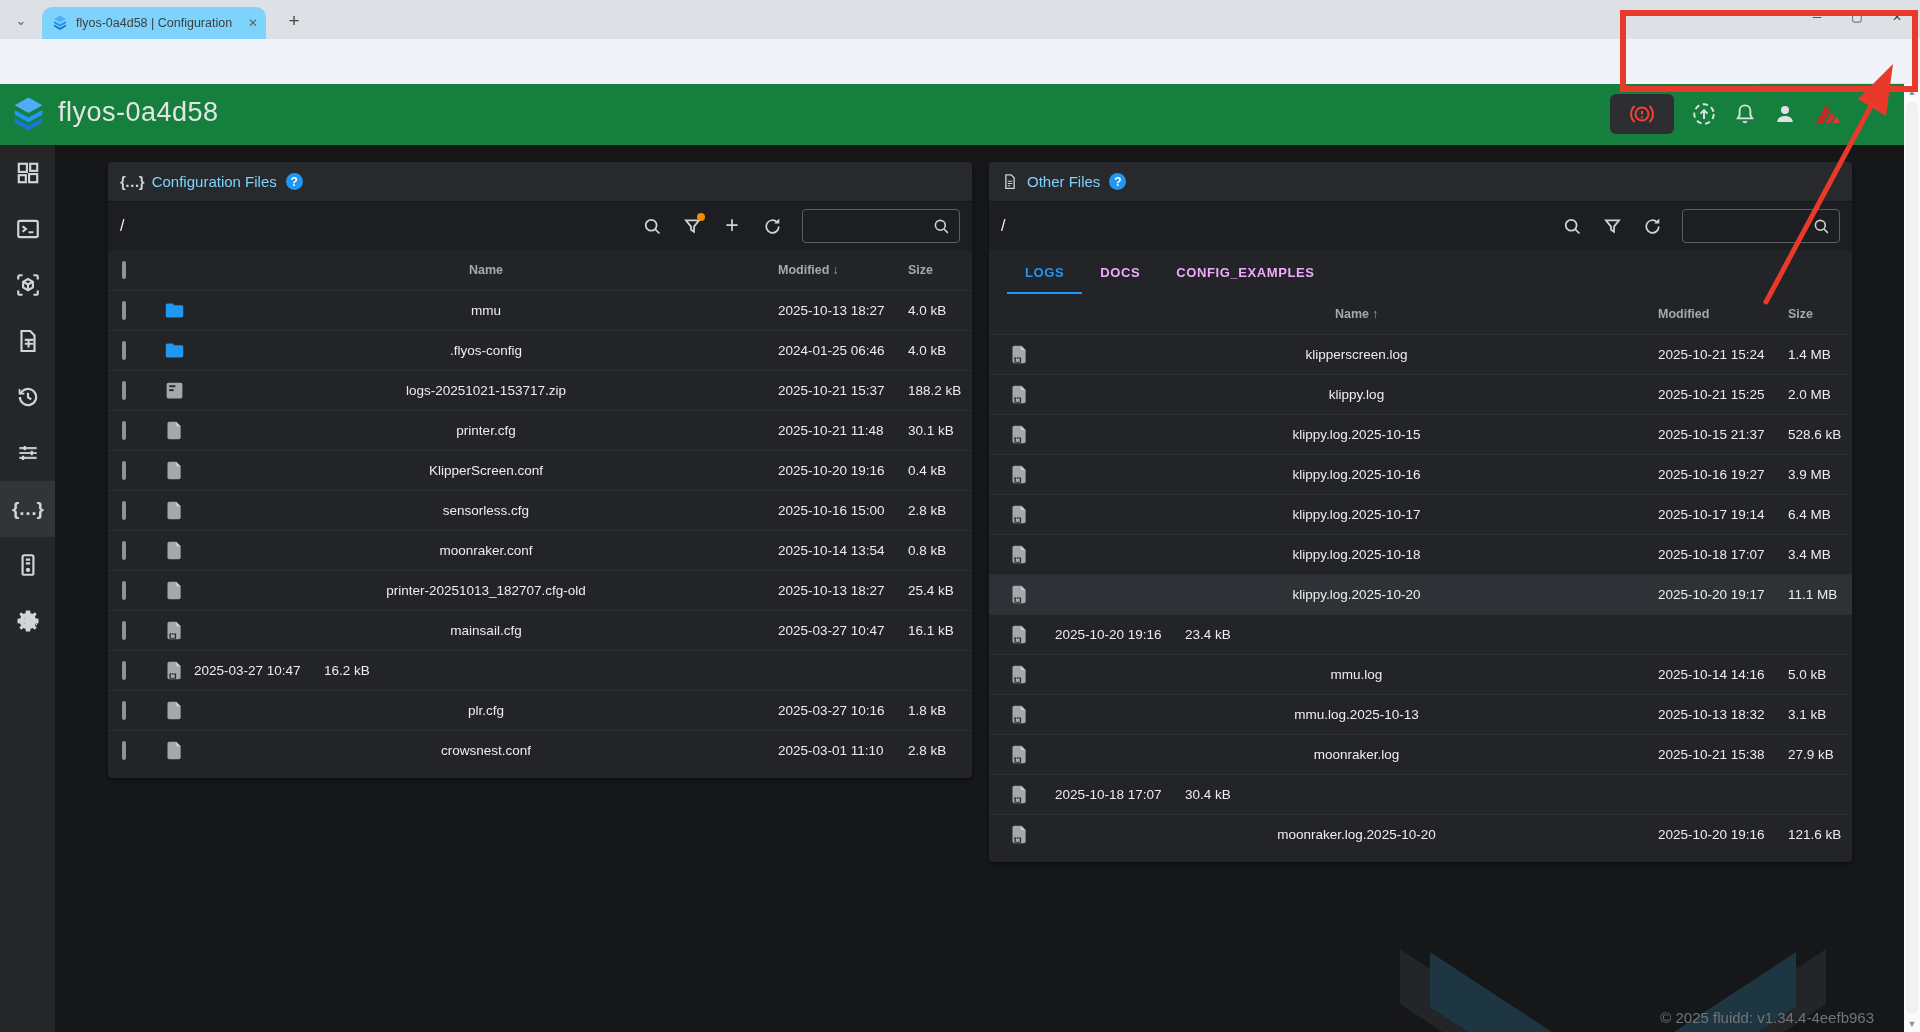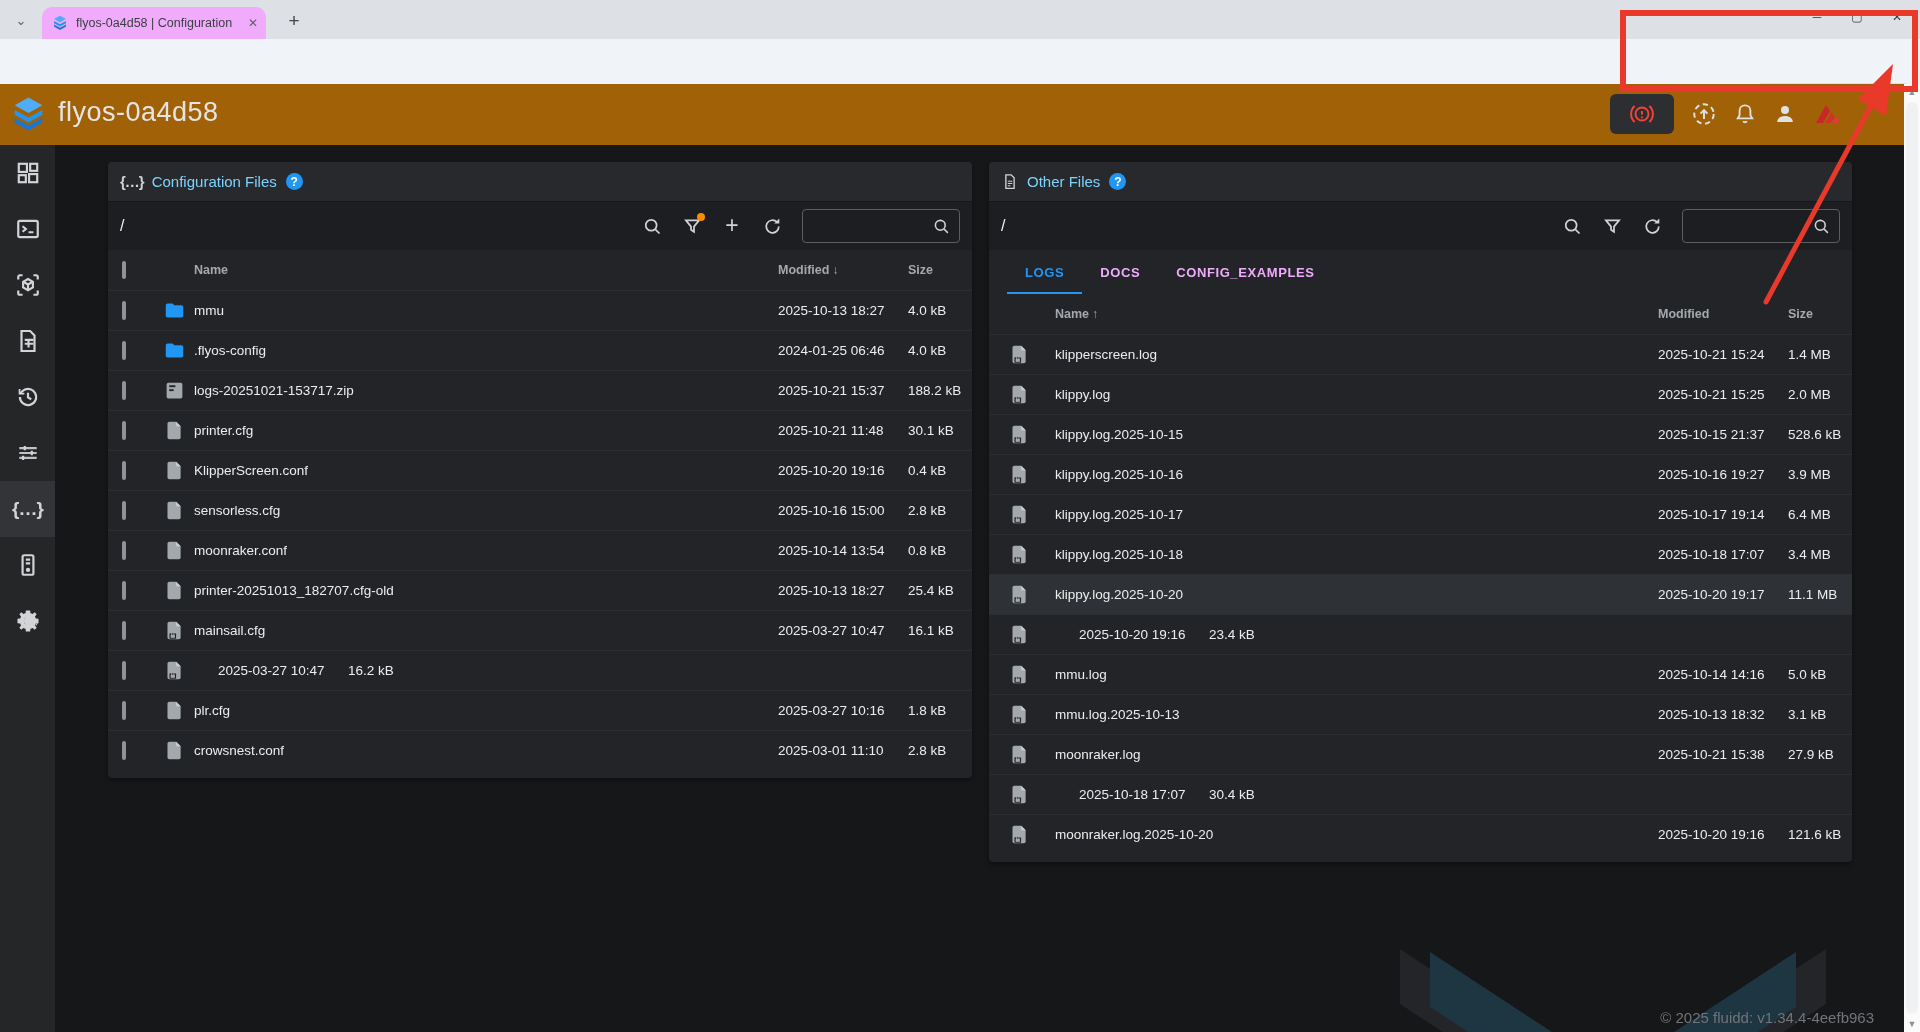--- a/index.html
+++ b/index.html
@@ -3,21 +3,21 @@
 <meta charset="utf-8">
 <style>
   * { margin:0; padding:0; box-sizing:border-box; }
   html,body { width:1920px; height:1032px; overflow:hidden; background:#151618;
     font-family:"Liberation Sans", sans-serif; }
 
   
   .titlebar { position:absolute; left:0; top:0; width:1920px; height:39px; background:#dde1e6; }
   .tab-search { position:absolute; left:8px; top:8px; width:26px; height:24px; border-radius:8px;
     color:#5f6368; font-size:13px; display:flex; align-items:center; justify-content:center; }
-  .tab { position:absolute; left:42px; top:7px; width:224px; height:32px; background:#f0abfc;
+  .tab { position:absolute; left:42px; top:7px; width:224px; height:32px; background:#7dd3fc;
     border-radius:10px 10px 0 0; display:flex; align-items:center; padding:0 8px 0 10px; }
   .tab .favicon { width:16px; height:16px; margin-right:8px; flex:none; }
   .tab .tab-title { font-size:12.5px; color:#3c4043; white-space:nowrap; overflow:hidden;
     text-overflow:ellipsis; flex:1; }
   .tab .tab-close { color:#5f6368; font-size:12px; margin-left:6px; flex:none; cursor:default; }
   .newtab { position:absolute; left:282px; top:9px; width:24px; height:24px; color:#44474a;
     font-size:19px; display:flex; align-items:center; justify-content:center; }
   .wincontrols { position:absolute; right:8px; top:0; height:34px; display:flex; gap:26px;
     align-items:center; color:#3c4043; font-size:12px; padding-right:8px; }
   .wincontrols span { width:14px; text-align:center; }
@@ -33,21 +33,21 @@
   .url-text { color:#202124; font-size:14px; letter-spacing:.1px; }
   .star { position:absolute; right:14px; color:#474a4d; font-size:16px; }
   .profile-btn { position:absolute; left:1710px; top:49px; width:26px; height:26px; }
   .chrome-pill { position:absolute; left:1748px; top:44px; height:31px; background:#cfe2fb;
     border-radius:16px; display:flex; align-items:center; padding:0 8px 0 14px; }
   .chrome-pill .pill-label { color:#0b57d0; font-size:13px; }
   .chrome-pill .dots { color:#174ea6; font-size:15px; font-weight:bold; margin-left:8px; width:10px; text-align:center; }
 
   
   .page { position:absolute; left:0; top:84px; width:1904px; height:948px; background:#161719; overflow:hidden; }
-  .appheader { position:absolute; left:0; top:0; width:1904px; height:61px; background:#a16207; }
+  .appheader { position:absolute; left:0; top:0; width:1904px; height:61px; background:#15803d; }
   .applogo { position:absolute; left:10px; top:12px; width:37px; height:37px; }
   .apptitle { position:absolute; left:58px; top:13px; font-size:27px; color:#e4e4e4; letter-spacing:.5px; }
   .hbtn { position:absolute; top:10px; width:42px; height:40px; display:flex; align-items:center; justify-content:center; }
   .estop-btn { left:1610px; width:64px; background:#2d2e31; border-radius:6px; }
   .watermark { position:absolute; pointer-events:none; }
 
   .sidebar { position:absolute; left:0; top:61px; width:55px; height:887px; background:#242628;
     display:flex; flex-direction:column; }
   .side-item { width:55px; height:56px; display:flex; align-items:center; justify-content:center; color:#d2d4d7; }
   .side-item.active { background:#323438; }
@@ -84,22 +84,22 @@
   .thead { display:flex; align-items:center; height:40px; color:#a5a9ad; font-size:12.5px; font-weight:bold; }
   .trow { display:flex; align-items:center; height:40px; border-top:1px solid #2c2e31;
     color:#ededed; font-size:13.5px; }
   .trow.highlight { background:#2e3135; }
   .c-check { width:32px; margin-left:14px; flex:none; }
   .checkbox { width:18px; height:18px; border:2px solid #8f9397; border-radius:2px; }
   .c-icon { width:40px; flex:none; display:flex; justify-content:center; }
   .c-icon svg { width:21px; height:21px; }
   .c-icon2 { width:46px; margin-left:20px; flex:none; display:flex; }
   .c-icon2 svg { width:21px; height:21px; }
-  .c-name { flex:1; white-space:nowrap; overflow:hidden; }
-  .c-mod { width:130px; flex:none;margin-left:24px; }
+  .c-name { flex:1; white-space:nowrap; overflow:hidden;text-align:center; }
+  .c-mod { width:130px; flex:none; }
   .c-size { width:64px; flex:none; }
   .sort-arrow { font-size:12px; margin-left:3px; color:#a5a9ad; }
 
   .footer { position:absolute; right:30px; bottom:6px; font-size:15px; color:#717478; }
 
   
   .scrollbar { position:absolute; right:0; top:84px; width:16px; height:948px; background:#fbfbfc; }
   .scrollbar .up, .scrollbar .down { position:absolute; left:0; width:16px; text-align:center;
     color:#8f9296; font-size:9px; }
   .scrollbar .up { top:3px; } .scrollbar .down { bottom:3px; }

